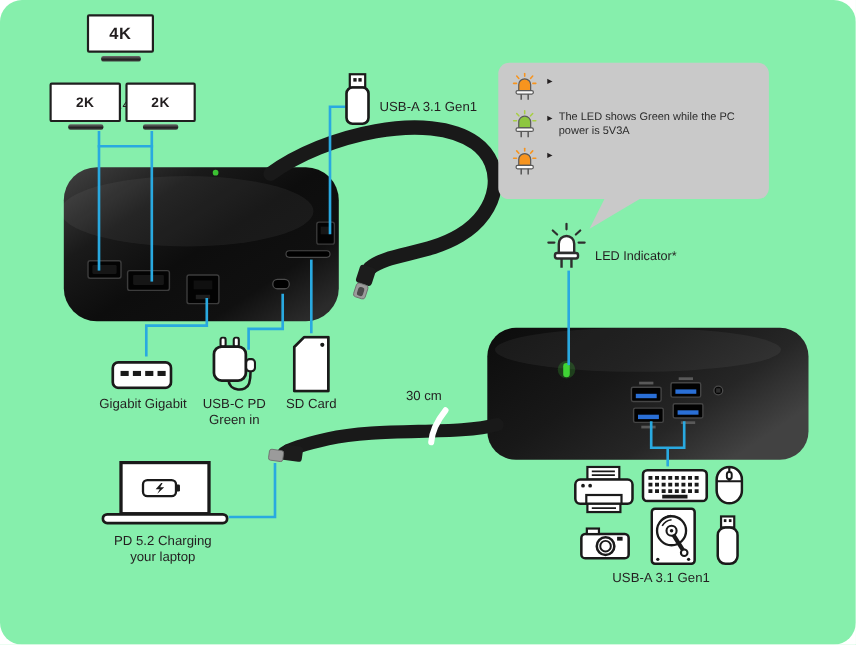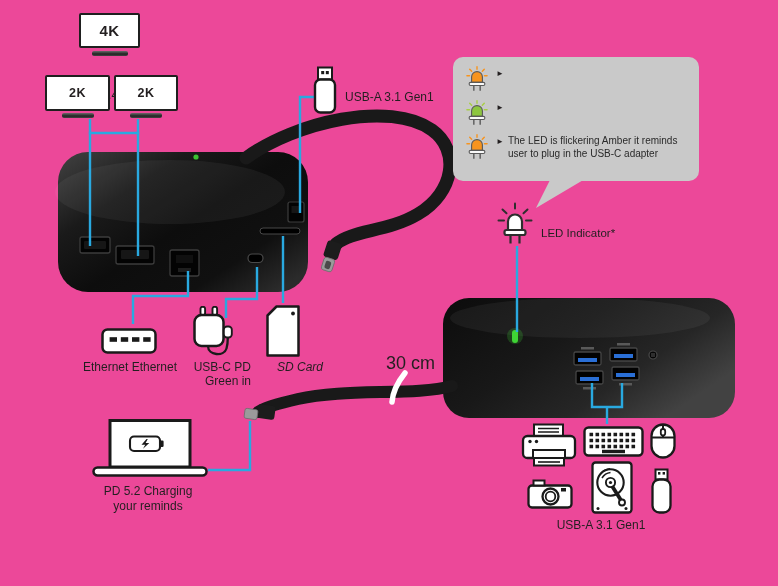--- a/index.html
+++ b/index.html
@@ -1,17 +1,17 @@
 <!DOCTYPE html>
 <html><head>
 <meta charset="utf-8">
 <style>
   html,body{margin:0;padding:0;background:#fff;}
-  .canvas{position:relative;width:778px;height:586px;background:#ec4899;overflow:hidden;
-          font-family:"Liberation Sans",sans-serif;color:#231f20;}
+  .canvas{position:relative;width:778px;height:586px;background:#86efac;overflow:hidden;
+          font-family:"Liberation Sans",sans-serif;color:#231f20;border-radius:20px;}
   .art{position:absolute;left:0;top:0;z-index:1;}
   .lbl{position:absolute;z-index:2;color:#231f20;white-space:nowrap;}
   .center{text-align:center;white-space:normal;}
   .monitor{position:absolute;z-index:2;border:2.5px solid #1f1f1f;background:#fff;border-radius:2px;
            display:flex;align-items:center;justify-content:center;box-sizing:border-box;}
   .mon-label{font-size:14px;font-weight:600;letter-spacing:.5px;}
   .stand{position:absolute;z-index:2;height:5px;background:linear-gradient(#6a6a6a,#222 60%,#444);border-radius:2px;}
   .callout{position:absolute;left:453px;top:57px;width:246px;height:124px;z-index:3;
            background:#c9c9c9;border-radius:10px;padding:9px 8px 4px 12px;box-sizing:border-box;}
   .callout-row{display:flex;align-items:flex-start;margin-bottom:6px;}
@@ -174,36 +174,36 @@
             <path d="M4.2 3.4 L6.3 5.7"></path>
             <path d="M19.8 3.4 L17.7 5.7"></path>
           <path d="M1.2 10.5 H4"></path>
             <path d="M22.8 10.5 H20"></path>
         </g>
         <path d="M6.2 17.5 V11.8 A5.8 5.8 0 0 1 17.8 11.8 V17.5 Z" fill="#8dc63f" stroke="#5a5a5a" stroke-width="1.2" stroke-linejoin="round"></path>
         <rect x="3.6" y="17.5" width="16.8" height="3.4" rx="1.5" fill="#fafafa" stroke="#5a5a5a" stroke-width="1.2"></rect>
         <path d="M8.6 20.9 V26.5 M15.4 20.9 V26.5" stroke="#5a5a5a" stroke-width="1.5"></path>
       </svg>
       <span class="bullet">►</span>
+      <span class="callout-text">The LED shows Green while the PC power is 5V3A</span>
     </div>
     <div class="callout-row">
       <svg width="24" height="28" viewBox="0 0 24 30">
         <g stroke="#f7941e" stroke-width="1.5" stroke-linecap="round">
           <path d="M12 .8 V3.6"></path>
             <path d="M4.2 3.4 L6.3 5.7"></path>
             <path d="M19.8 3.4 L17.7 5.7"></path>
           <path d="M1.2 10.5 H4"></path>
             <path d="M22.8 10.5 H20"></path>
         </g>
         <path d="M6.2 17.5 V11.8 A5.8 5.8 0 0 1 17.8 11.8 V17.5 Z" fill="#f7941e" stroke="#5a5a5a" stroke-width="1.2" stroke-linejoin="round"></path>
         <rect x="3.6" y="17.5" width="16.8" height="3.4" rx="1.5" fill="#fafafa" stroke="#5a5a5a" stroke-width="1.2"></rect>
         <path d="M8.6 20.9 V26.5 M15.4 20.9 V26.5" stroke="#5a5a5a" stroke-width="1.5"></path>
       </svg>
       <span class="bullet">►</span>
-      <span class="callout-text">The LED is flickering Amber it reminds user to plug in the USB-C adapter</span>
     </div>
   </div>
 
   <svg class="icon" style="left:497px;top:202px;" width="36" height="46" viewBox="0 0 36 46">
     <g stroke="#2e2e2e" stroke-width="2" stroke-linecap="round" fill="none">
       <path d="M18 1.5 V6.5"></path>
         <path d="M5.5 7.5 L9.5 11.2"></path>
         <path d="M30.5 7.5 L26.5 11.2"></path>
       <path d="M1.5 18.5 H7"></path>
         <path d="M34.5 18.5 H29"></path>
@@ -214,52 +214,52 @@
   </svg>
   <div class="lbl" style="left:541px;top:227px;font-size:11.5px;">LED Indicator*</div>
 
   <svg class="icon" style="left:101px;top:328px;" width="56" height="26" viewBox="0 0 56 26">
     <rect class="ol" x="1.5" y="1.5" width="53" height="23" rx="5" stroke-width="2.5"></rect>
     <rect class="fl" x="8.6" y="9.2" width="7.4" height="4.6"></rect>
     <rect class="fl" x="19.8" y="9.2" width="7.4" height="4.6"></rect>
     <rect class="fl" x="31" y="9.2" width="7.4" height="4.6"></rect>
     <rect class="fl" x="42.2" y="9.2" width="7.4" height="4.6"></rect>
   </svg>
-  <div class="lbl" style="left:76px;top:360px;width:108px;font-size:12px;text-align:center;">Ethernet Ethernet</div>
+  <div class="lbl" style="left:76px;top:360px;width:108px;font-size:12px;text-align:center;">Gigabit Gigabit</div>
 
   <svg class="icon" style="left:187px;top:306px;" width="48" height="54" viewBox="0 0 48 54">
     <rect class="ol" x="13.5" y="0.8" width="4.6" height="8.5" rx="2" stroke-width="1.9"></rect>
     <rect class="ol" x="25.5" y="0.8" width="4.6" height="8.5" rx="2" stroke-width="1.9"></rect>
     <rect class="ol" x="7.5" y="9" width="29" height="31" rx="7" stroke-width="2.5"></rect>
     <path d="M21 40 C21 49.5 37 51 39.5 42.5 C40.8 38.2 40.8 35.5 40.8 31.5" fill="none" stroke="#1a1a1a" stroke-width="2.3"></path>
     <rect class="ol" x="36.8" y="20.5" width="8" height="11" rx="3.2" stroke-width="1.9"></rect>
   </svg>
-  <div class="lbl center" style="left:175px;top:360px;width:76px;font-size:12px;line-height:14px;text-align:right;">
+  <div class="lbl center" style="left:175px;top:360px;width:76px;font-size:12px;line-height:14px;">
     <div>USB-C PD</div>
     <div>Green in</div>
   </div>
 
   <svg class="icon" style="left:266px;top:305px;" width="34" height="52" viewBox="0 0 34 52">
     <path class="ol" d="M10.5 1.5 H32.5 V50.5 H1.5 V10.5 Z" stroke-width="2.5" stroke-linejoin="round"></path>
     <circle class="fl" cx="27" cy="8.5" r="1.9"></circle>
   </svg>
-  <div class="lbl" style="left:272px;top:360px;width:56px;font-size:12px;text-align:center;font-style:italic;">SD Card</div>
-
-  <div class="lbl" style="left:386px;top:353px;font-size:18px;">30 cm</div>
+  <div class="lbl" style="left:255px;top:360px;width:56px;font-size:12px;text-align:center;">SD Card</div>
+
+  <div class="lbl" style="left:369px;top:353px;font-size:12px;">30 cm</div>
 
   <svg class="icon" style="left:92px;top:419px;" width="116" height="60" viewBox="0 0 116 60">
     <rect class="ol" x="18" y="1.5" width="80" height="46.5" stroke-width="3"></rect>
     <rect class="ol" x="38" y="17.5" width="30" height="14.5" rx="4" stroke-width="2.1"></rect>
     <rect class="fl" x="68" y="21.5" width="3.6" height="6.4" rx="1.2"></rect>
     <path class="fl" d="M54.5 20 L49.5 25.8 H53.2 L51 29.8 L57.3 24 H53.6 L55.8 20 Z"></path>
     <rect class="ol" x="1.5" y="48.5" width="113" height="8" rx="4" stroke-width="2.5"></rect>
   </svg>
   <div class="lbl center" style="left:95px;top:484px;width:106px;font-size:12px;line-height:15px;">
     <div>PD 5.2 Charging</div>
-    <div>your reminds</div>
+    <div>your laptop</div>
   </div>
 
   <svg class="icon" style="left:521px;top:423px;" width="56" height="45" viewBox="0 0 56 45">
     <rect class="ol" x="13" y="1.5" width="29" height="11.5" stroke-width="2"></rect>
     <path d="M17 5.5 H38 M17 9 H38" stroke="#1a1a1a" stroke-width="1.6"></path>
     <rect class="ol" x="2" y="13" width="52" height="22" rx="4.5" stroke-width="2.3"></rect>
     <circle class="fl" cx="9" cy="18.5" r="1.7"></circle>
       <circle class="fl" cx="15.5" cy="18.5" r="1.7"></circle>
     <rect class="ol" x="12" y="27" width="32" height="8" stroke-width="2"></rect>
     <rect class="ol" x="13" y="35" width="30" height="7.5" stroke-width="2"></rect>

